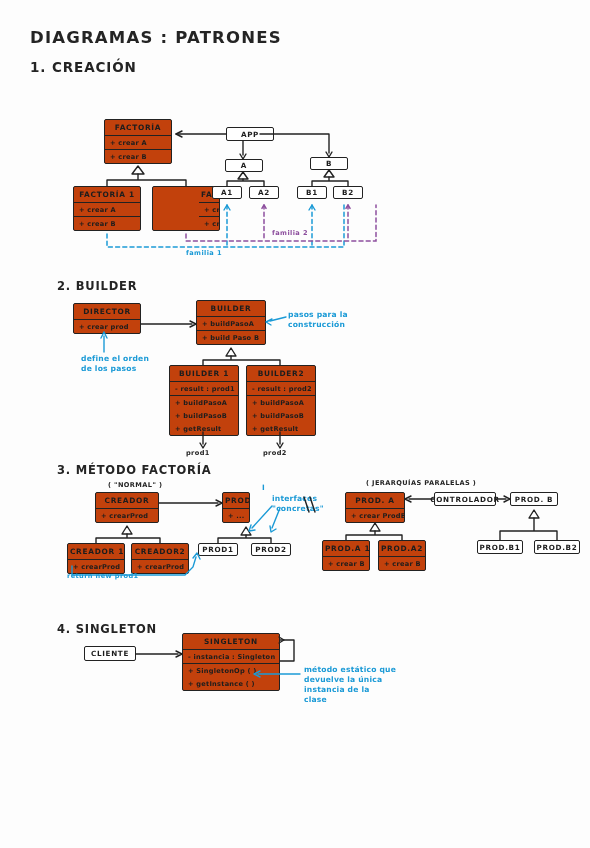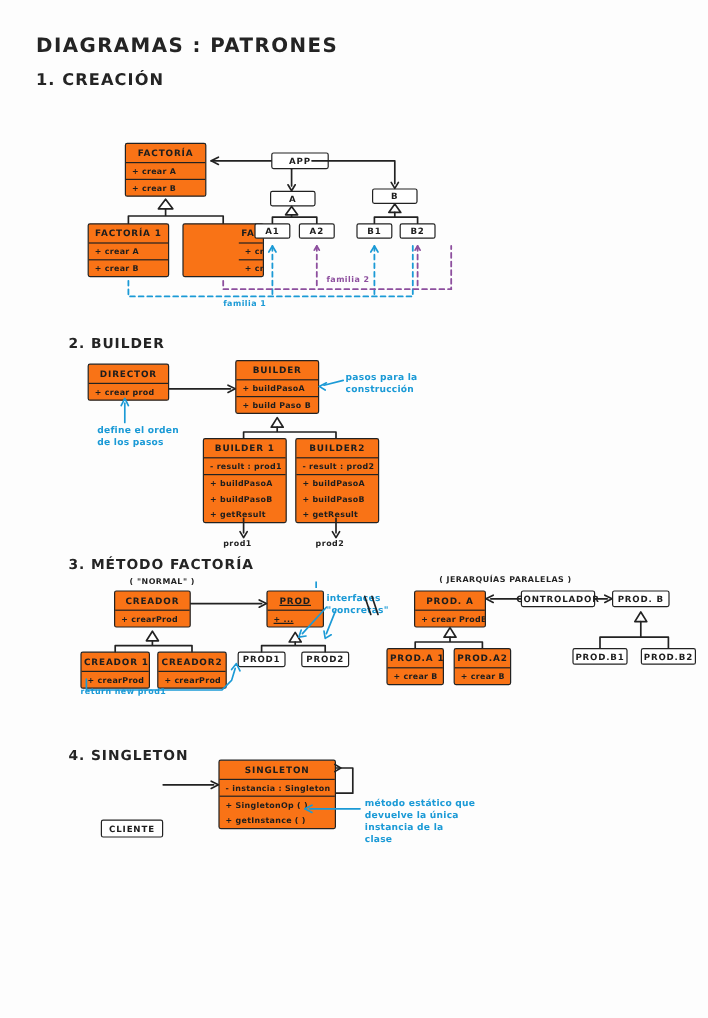--- a/index.html
+++ b/index.html
@@ -19,21 +19,21 @@
   .blue{color:#1b9ad6;}
   .purple{color:#8d4f9e;}
 
   .h1{font-size:16.5px;font-weight:700;letter-spacing:1.2px;}
   .h2{font-size:13.5px;font-weight:700;letter-spacing:.9px;}
   .h3{font-size:11.5px;font-weight:700;letter-spacing:.8px;}
   .note{font-size:7.6px;font-weight:700;line-height:10px;white-space:pre;letter-spacing:.2px;}
   .tiny{font-size:6.6px;font-weight:700;letter-spacing:.4px;}
 
   
-  .box{position:absolute;border:1.4px solid #222;background:#f97316;box-sizing:border-box;
+  .box{position:absolute;border:1.4px solid #222;background:#c2410c;box-sizing:border-box;
        border-radius:2px;}
   .box .ttl{font-size:7.4px;font-weight:700;letter-spacing:.7px;text-align:center;
             padding:3px 2px 3px;border-bottom:1.4px solid #222;white-space:nowrap;overflow:hidden;}
   .box .sec{border-bottom:1.4px solid #222;}
   .box .sec.last{border-bottom:none;}
   .box .row{font-size:6.6px;font-weight:700;letter-spacing:.25px;padding:2.5px 0 2.5px 5px;
             white-space:nowrap;overflow:hidden;}
   .plain{position:absolute;border:1.4px solid #222;background:#fff;border-radius:2px;
          display:flex;align-items:center;justify-content:center;
          font-size:7.2px;font-weight:700;letter-spacing:.7px;box-sizing:border-box;}
@@ -163,21 +163,21 @@
       </div>
   </div>
 
   <div class="box" style="left:131px;top:543px;width:58px;">
     <div class="ttl">CREADOR2</div>
     <div class="sec last">
         <div class="row">+ crearProd</div>
       </div>
   </div>
 
-  <div class="box" style="left:222px;top:492px;width:48px;text-decoration:underline;">
+  <div class="box" style="left:222px;top:492px;width:28px;">
     <div class="ttl">PROD</div>
     <div class="sec last">
         <div class="row">+ ...</div>
       </div>
   </div>
 
   <div class="plain" style="left:198px;top:543px;width:40px;height:13px;">PROD1</div>
   <div class="plain" style="left:251px;top:543px;width:40px;height:13px;">PROD2</div>
 
   <div class="hw blue tiny" style="left:262px;top:483px;font-size:7.4px;">I</div>
@@ -208,21 +208,21 @@
       </div>
   </div>
 
   <div class="plain" style="left:434px;top:492px;width:62px;height:14px;">CONTROLADOR</div>
   <div class="plain" style="left:510px;top:492px;width:48px;height:14px;">PROD. B</div>
   <div class="plain" style="left:477px;top:540px;width:46px;height:14px;">PROD.B1</div>
   <div class="plain" style="left:534px;top:540px;width:46px;height:14px;">PROD.B2</div>
 
   <div class="hw ink h3" style="left:57px;top:622px;">4. SINGLETON</div>
 
-  <div class="plain" style="left:84px;top:646px;width:52px;height:15px;margin-top:37px;">CLIENTE</div>
+  <div class="plain" style="left:84px;top:646px;width:52px;height:15px;">CLIENTE</div>
 
   <div class="box" style="left:182px;top:633px;width:98px;">
     <div class="ttl">SINGLETON</div>
     <div class="sec">
         <div class="row">- instancia : Singleton</div>
       </div>
     <div class="sec last">
       <div class="row">+ SingletonOp ( )</div>
       <div class="row">+ getInstance ( )</div>
     </div>

